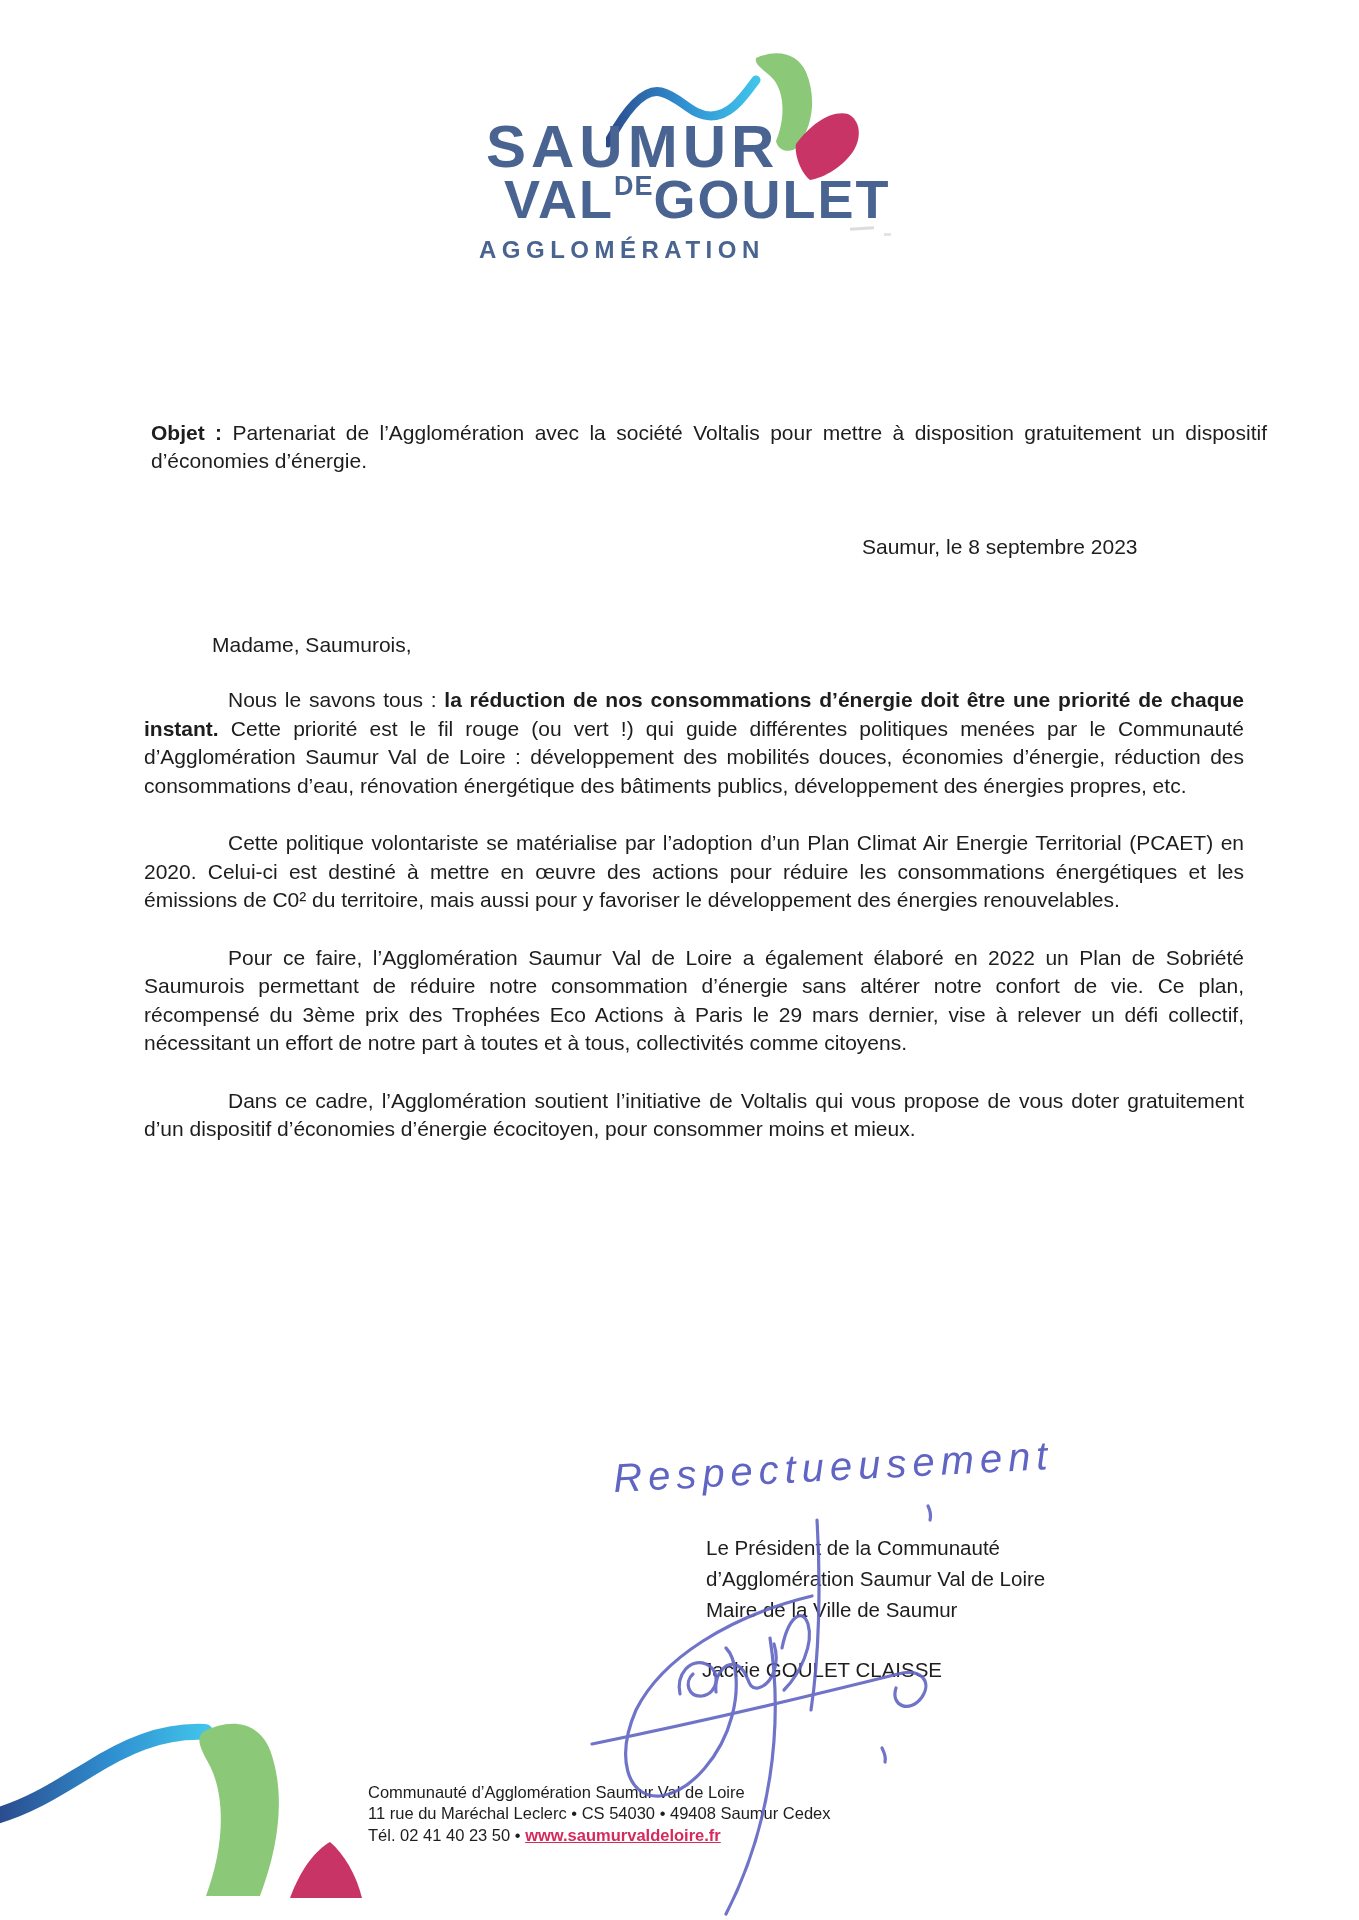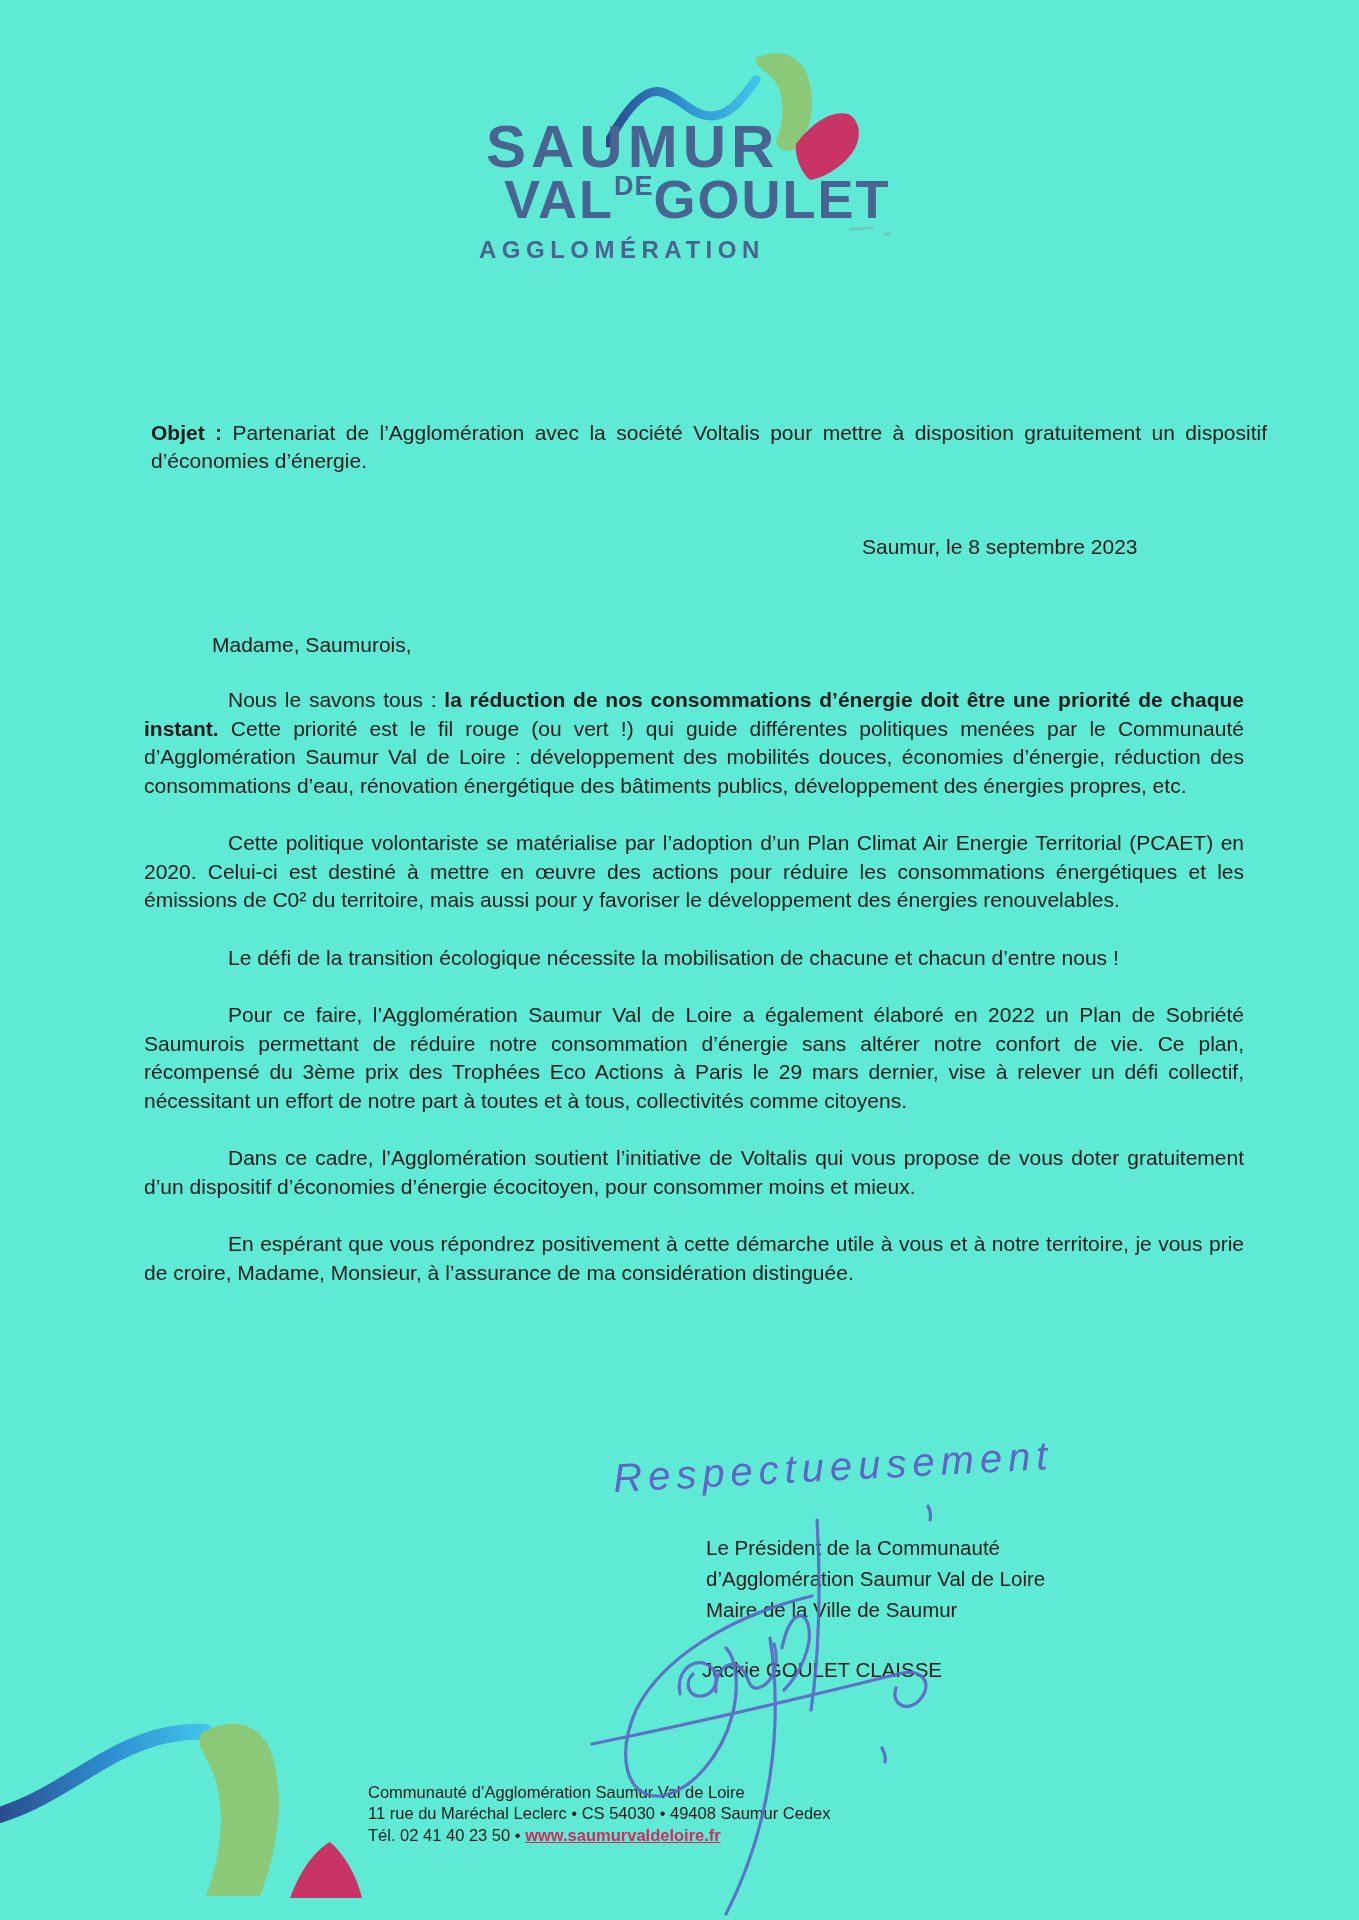--- a/index.html
+++ b/index.html
@@ -1,19 +1,19 @@
 <!DOCTYPE html>
 <html><head>
 <meta charset="utf-8">
 <style>
   html,body{margin:0;padding:0;background:#e8e8e8;}
   .page{
     position:relative;
     width:1359px;height:1920px;
-    background:#5eead4;
+    background:#ffffff;
     overflow:hidden;
     font-family:"Liberation Sans","DejaVu Sans",sans-serif;
     color:#1d1d1d;
   }
   .abs{position:absolute;}
 
   
   .logo-title{
     left:486px;top:112px;
     font-size:60px;font-weight:bold;letter-spacing:5px;
@@ -130,24 +130,22 @@
     <b>Objet :</b><span> Partenariat de l’Agglomération avec la société Voltalis pour mettre à disposition gratuitement un dispositif d’économies d’énergie.</span>
   </div>
 
   <div class="abs dateline">Saumur, le 8 septembre 2023</div>
 
   <div class="abs salutation">Madame, Saumurois,</div>
 
   <div class="abs body-text">
     <p><span>Nous le savons tous : </span><b>la réduction de nos consommations d’énergie doit être une priorité de chaque instant.</b><span> Cette priorité est le fil rouge (ou vert !) qui guide différentes politiques menées par le Communauté d’Agglomération Saumur Val de Loire : développement des mobilités douces, économies d’énergie, réduction des consommations d’eau, rénovation énergétique des bâtiments publics, développement des énergies propres, etc.</span></p>
     <p>Cette politique volontariste se matérialise par l’adoption d’un Plan Climat Air Energie Territorial (PCAET) en 2020. Celui-ci est destiné à mettre en œuvre des actions pour réduire les consommations énergétiques et les émissions de C0² du territoire, mais aussi pour y favoriser le développement des énergies renouvelables.</p>
-    <p>Le défi de la transition écologique nécessite la mobilisation de chacune et chacun d’entre nous !</p>
     <p>Pour ce faire, l’Agglomération Saumur Val de Loire a également élaboré en 2022 un Plan de Sobriété Saumurois permettant de réduire notre consommation d’énergie sans altérer notre confort de vie. Ce plan, récompensé du 3ème prix des Trophées Eco Actions à Paris le 29 mars dernier, vise à relever un défi collectif, nécessitant un effort de notre part à toutes et à tous, collectivités comme citoyens.</p>
     <p>Dans ce cadre, l’Agglomération soutient l’initiative de Voltalis qui vous propose de vous doter gratuitement d’un dispositif d’économies d’énergie écocitoyen, pour consommer moins et mieux.</p>
-    <p>En espérant que vous répondrez positivement à cette démarche utile à vous et à notre territoire, je vous prie de croire, Madame, Monsieur, à l’assurance de ma considération distinguée.</p>
   </div>
 
   <div class="abs handwritten">Respectueusement</div>
 
   <div class="abs closing-title">
     <div>Le Président de la Communauté</div>
     <div>d’Agglomération Saumur Val de Loire</div>
     <div>Maire de la Ville de Saumur</div>
   </div>
 

